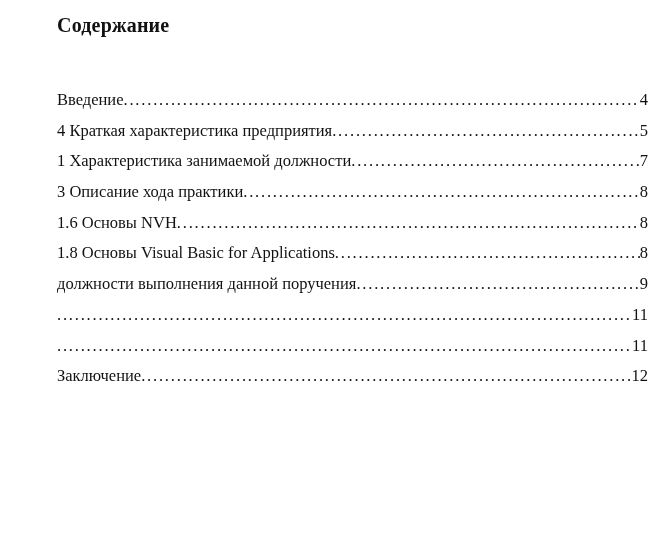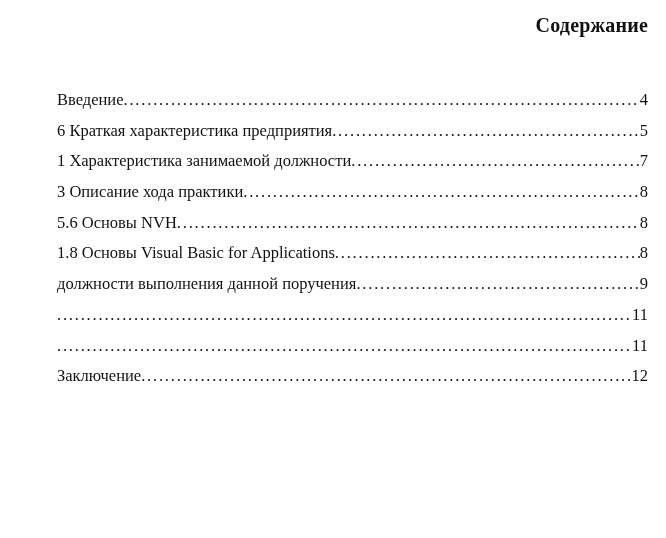--- a/index.html
+++ b/index.html
@@ -15,21 +15,21 @@
     color: #111111;
   }
   .page {
     box-sizing: border-box;
     width: 666px;
     height: 538px;
     padding: 13px 18px 0 57px;
     background: #ffffff;
   }
   .doc-title {
-    text-align: right;
+    text-align: left;
     font-weight: bold;
     font-size: 20px;
     line-height: 24px;
     letter-spacing: 0.2px;
   }
   .toc-list {
     margin-top: 48px;
     font-size: 16.5px;
     line-height: 30.7px;
   }
@@ -73,39 +73,39 @@
 
   <div class="toc-list">
 
     <div class="toc-row">
       <span class="toc-label">Введение</span>
       <span class="leader"></span>
       <span class="toc-page">4</span>
     </div>
 
     <div class="toc-row">
-      <span class="toc-label">6 Краткая характеристика предприятия</span>
+      <span class="toc-label">4 Краткая характеристика предприятия</span>
       <span class="leader"></span>
       <span class="toc-page">5</span>
     </div>
 
     <div class="toc-row">
       <span class="toc-label">1 Характеристика занимаемой должности</span>
       <span class="leader"></span>
       <span class="toc-page">7</span>
     </div>
 
     <div class="toc-row">
       <span class="toc-label">3 Описание хода практики</span>
       <span class="leader"></span>
       <span class="toc-page">8</span>
     </div>
 
     <div class="toc-row">
-      <span class="toc-label">5.6 Основы NVH</span>
+      <span class="toc-label">1.6 Основы NVH</span>
       <span class="leader"></span>
       <span class="toc-page">8</span>
     </div>
 
     <div class="toc-row">
       <span class="toc-label">1.8 Основы Visual Basic for Applications</span>
       <span class="leader"></span>
       <span class="toc-page">8</span>
     </div>
 

